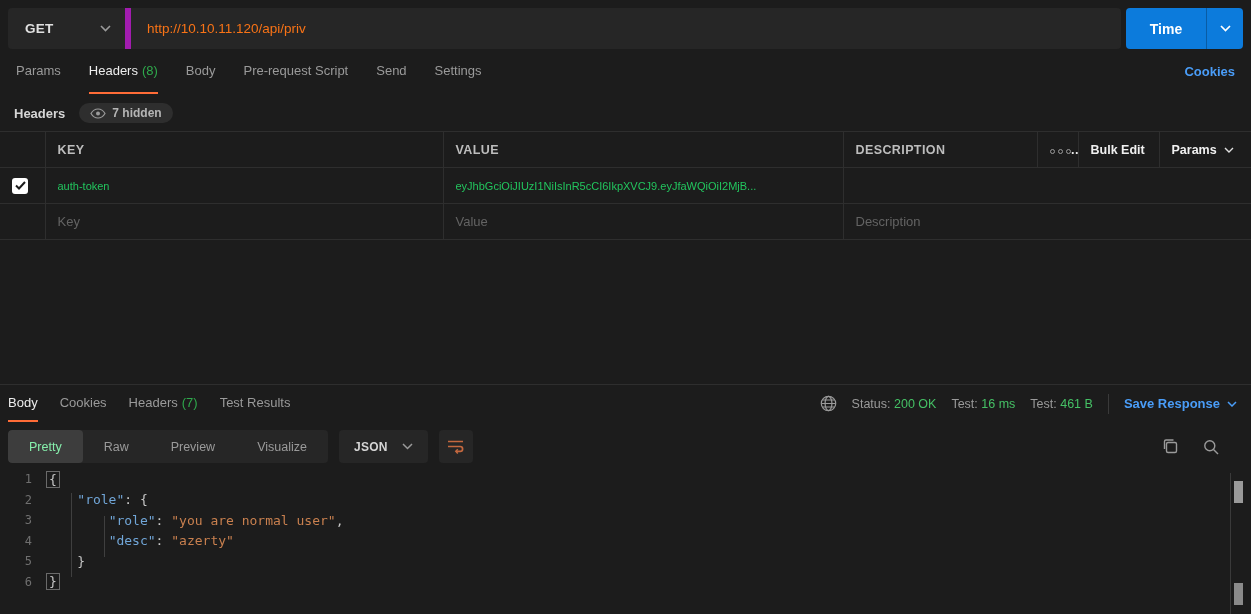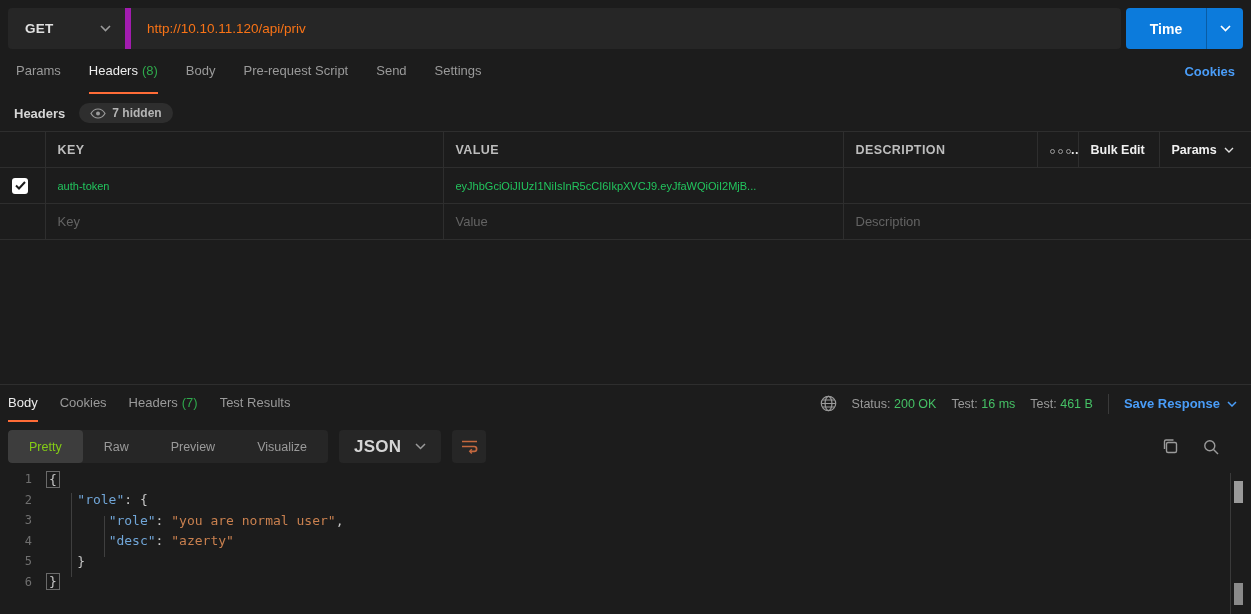--- a/index.html
+++ b/index.html
@@ -63,24 +63,24 @@
   .meta-pair { color:#9a9a9a; white-space:nowrap; }
   .meta-pair b { color:#45c065; font-weight:normal; }
   .meta-divider { width:1px; height:20px; background:#3a3a3a; }
   .save-response { display:flex; align-items:center; gap:7px; color:#4a9df8; font-weight:bold;
     font-size:13px; cursor:pointer; white-space:nowrap; padding-right:6px; }
 
   
   .resp-toolbar { display:flex; align-items:center; height:33px; margin:8px 8px 0 8px; gap:11px; }
   .segmented { display:flex; background:#262626; border-radius:4px; overflow:hidden; height:33px; }
   .segment { display:flex; align-items:center; padding:0 21px; font-size:12.5px; color:#9a9a9a; cursor:pointer; }
-  .segment.active { background:#3d3d3d; color:#84cc16; border-radius:4px; }
+  .segment.active { background:#3d3d3d; color:#86efac; border-radius:4px; }
   .format-select { display:flex; align-items:center; gap:14px; background:#262626; border-radius:4px;
     height:33px; padding:0 15px; cursor:pointer; }
-  .format-label { font-size:17px; font-weight:bold; color:#d5d5d5; letter-spacing:.3px; }
+  .format-label { font-size:12px; font-weight:bold; color:#d5d5d5; letter-spacing:.3px; }
   .icon-btn { width:34px; height:33px; background:#262626; border-radius:4px; display:flex;
     align-items:center; justify-content:center; cursor:pointer; }
   .viewer-icons { margin-left:auto; display:flex; align-items:center; gap:24px; padding-right:24px; }
   .ghost-icon { display:flex; align-items:center; justify-content:center; cursor:pointer; }
 
   
   .code-area { position:relative; margin-top:6px; font-family:"DejaVu Sans Mono", monospace;
     font-size:13px; }
   .code-line { display:flex; height:20.5px; align-items:center; }
   .gutter { width:46px; text-align:right; padding-right:14px; color:#6f6f6f; font-size:12px;

